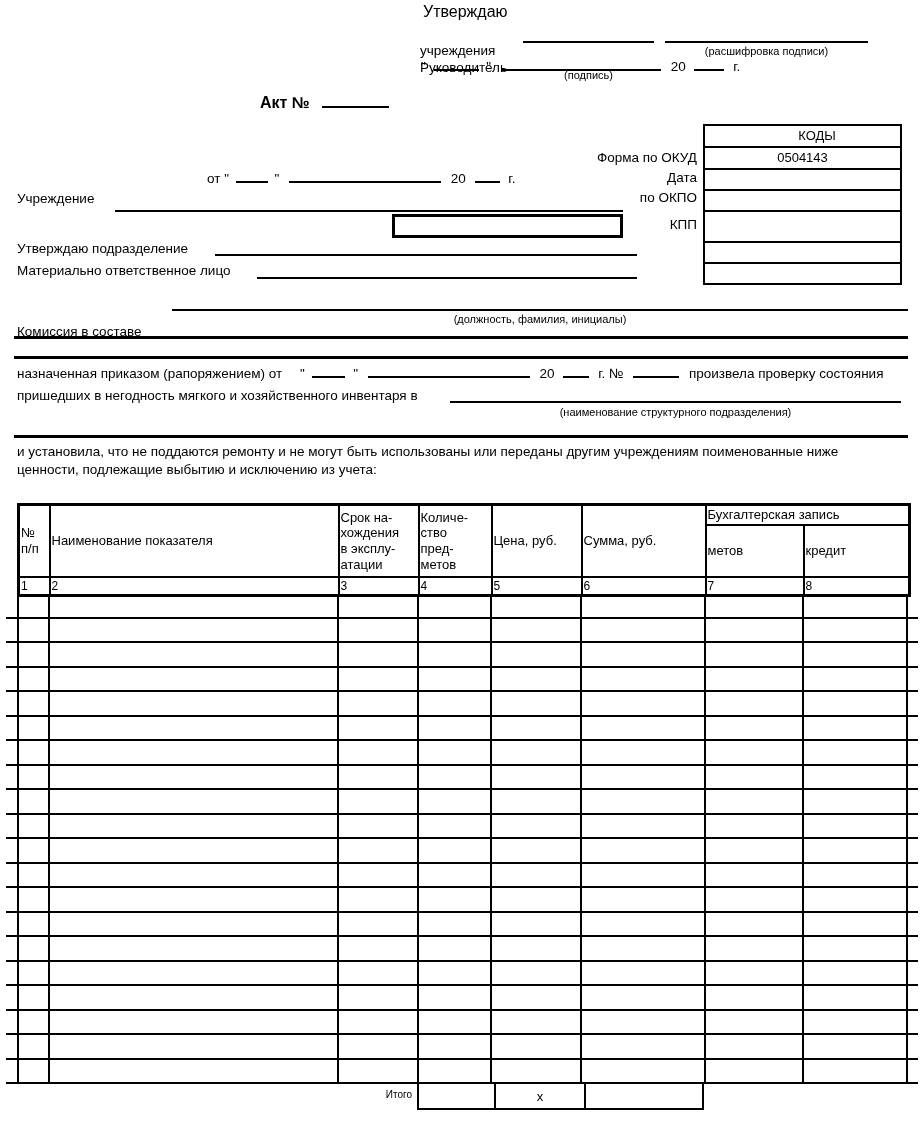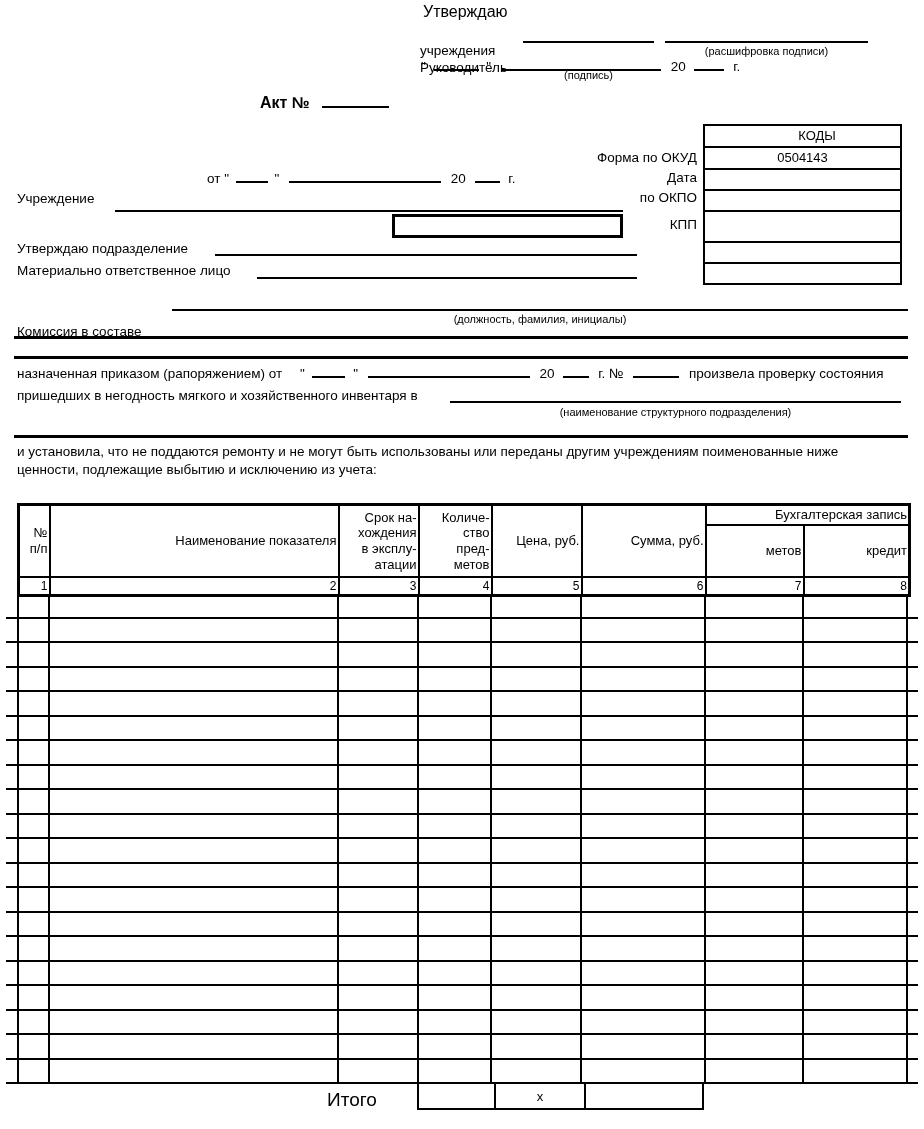--- a/index.html
+++ b/index.html
@@ -21,33 +21,33 @@
   .crow.head{border-top:none;height:20px;line-height:20px;border-bottom:2px solid #000;padding-left:29px;}
   .crow.val{border-top:none;height:20px;line-height:20px;}
   .crow.tall{height:29px;}
   .clabel{position:absolute;right:227px;font-size:13.5px;}
   
   .thickbox{position:absolute;left:392px;top:214px;width:231px;height:24px;
             border:3px solid #000;box-sizing:border-box;}
   
   table.hdr{position:absolute;left:17px;top:503px;width:891px;border-collapse:collapse;
             table-layout:fixed;border:3px solid #000;}
-  table.hdr td{border:2px solid #000;text-align:right;vertical-align:middle;
+  table.hdr td{border:2px solid #000;text-align:left;vertical-align:middle;
                font-size:13px;line-height:1.2;padding:1px 1px;}
   table.hdr tr.h1 td.group{height:16px;border-radius:8px;}
   table.hdr tr.h2 td{height:48px;}
   table.hdr tr.nums td{height:14px;font-size:12px;}
   td.small{font-size:12px;}
   
   .tbody{position:absolute;left:6px;top:594px;width:912px;height:490px;}
   .body-row{height:24.5px;border-bottom:2px solid #000;box-sizing:border-box;}
   .vline{position:absolute;top:0;height:490px;width:2px;background:#000;}
   
   .total{position:absolute;left:6px;top:1084px;width:912px;height:28px;}
-  .total-label{position:absolute;left:321px;width:85px;top:5px;font-size:19px;}
+  .total-label{position:absolute;left:321px;width:85px;top:5px;text-align:right;font-size:10px;}
   .total-boxes{position:absolute;left:411px;top:0;height:26px;display:flex;
                border:2px solid #000;border-top:none;box-sizing:border-box;}
   .tcell{box-sizing:border-box;height:100%;border-right:2px solid #000;
          display:flex;align-items:center;justify-content:center;font-size:13px;}
   .tcell:last-child{border-right:none;}
 </style>
 </head>
 <body>
 
 <div class="page">

